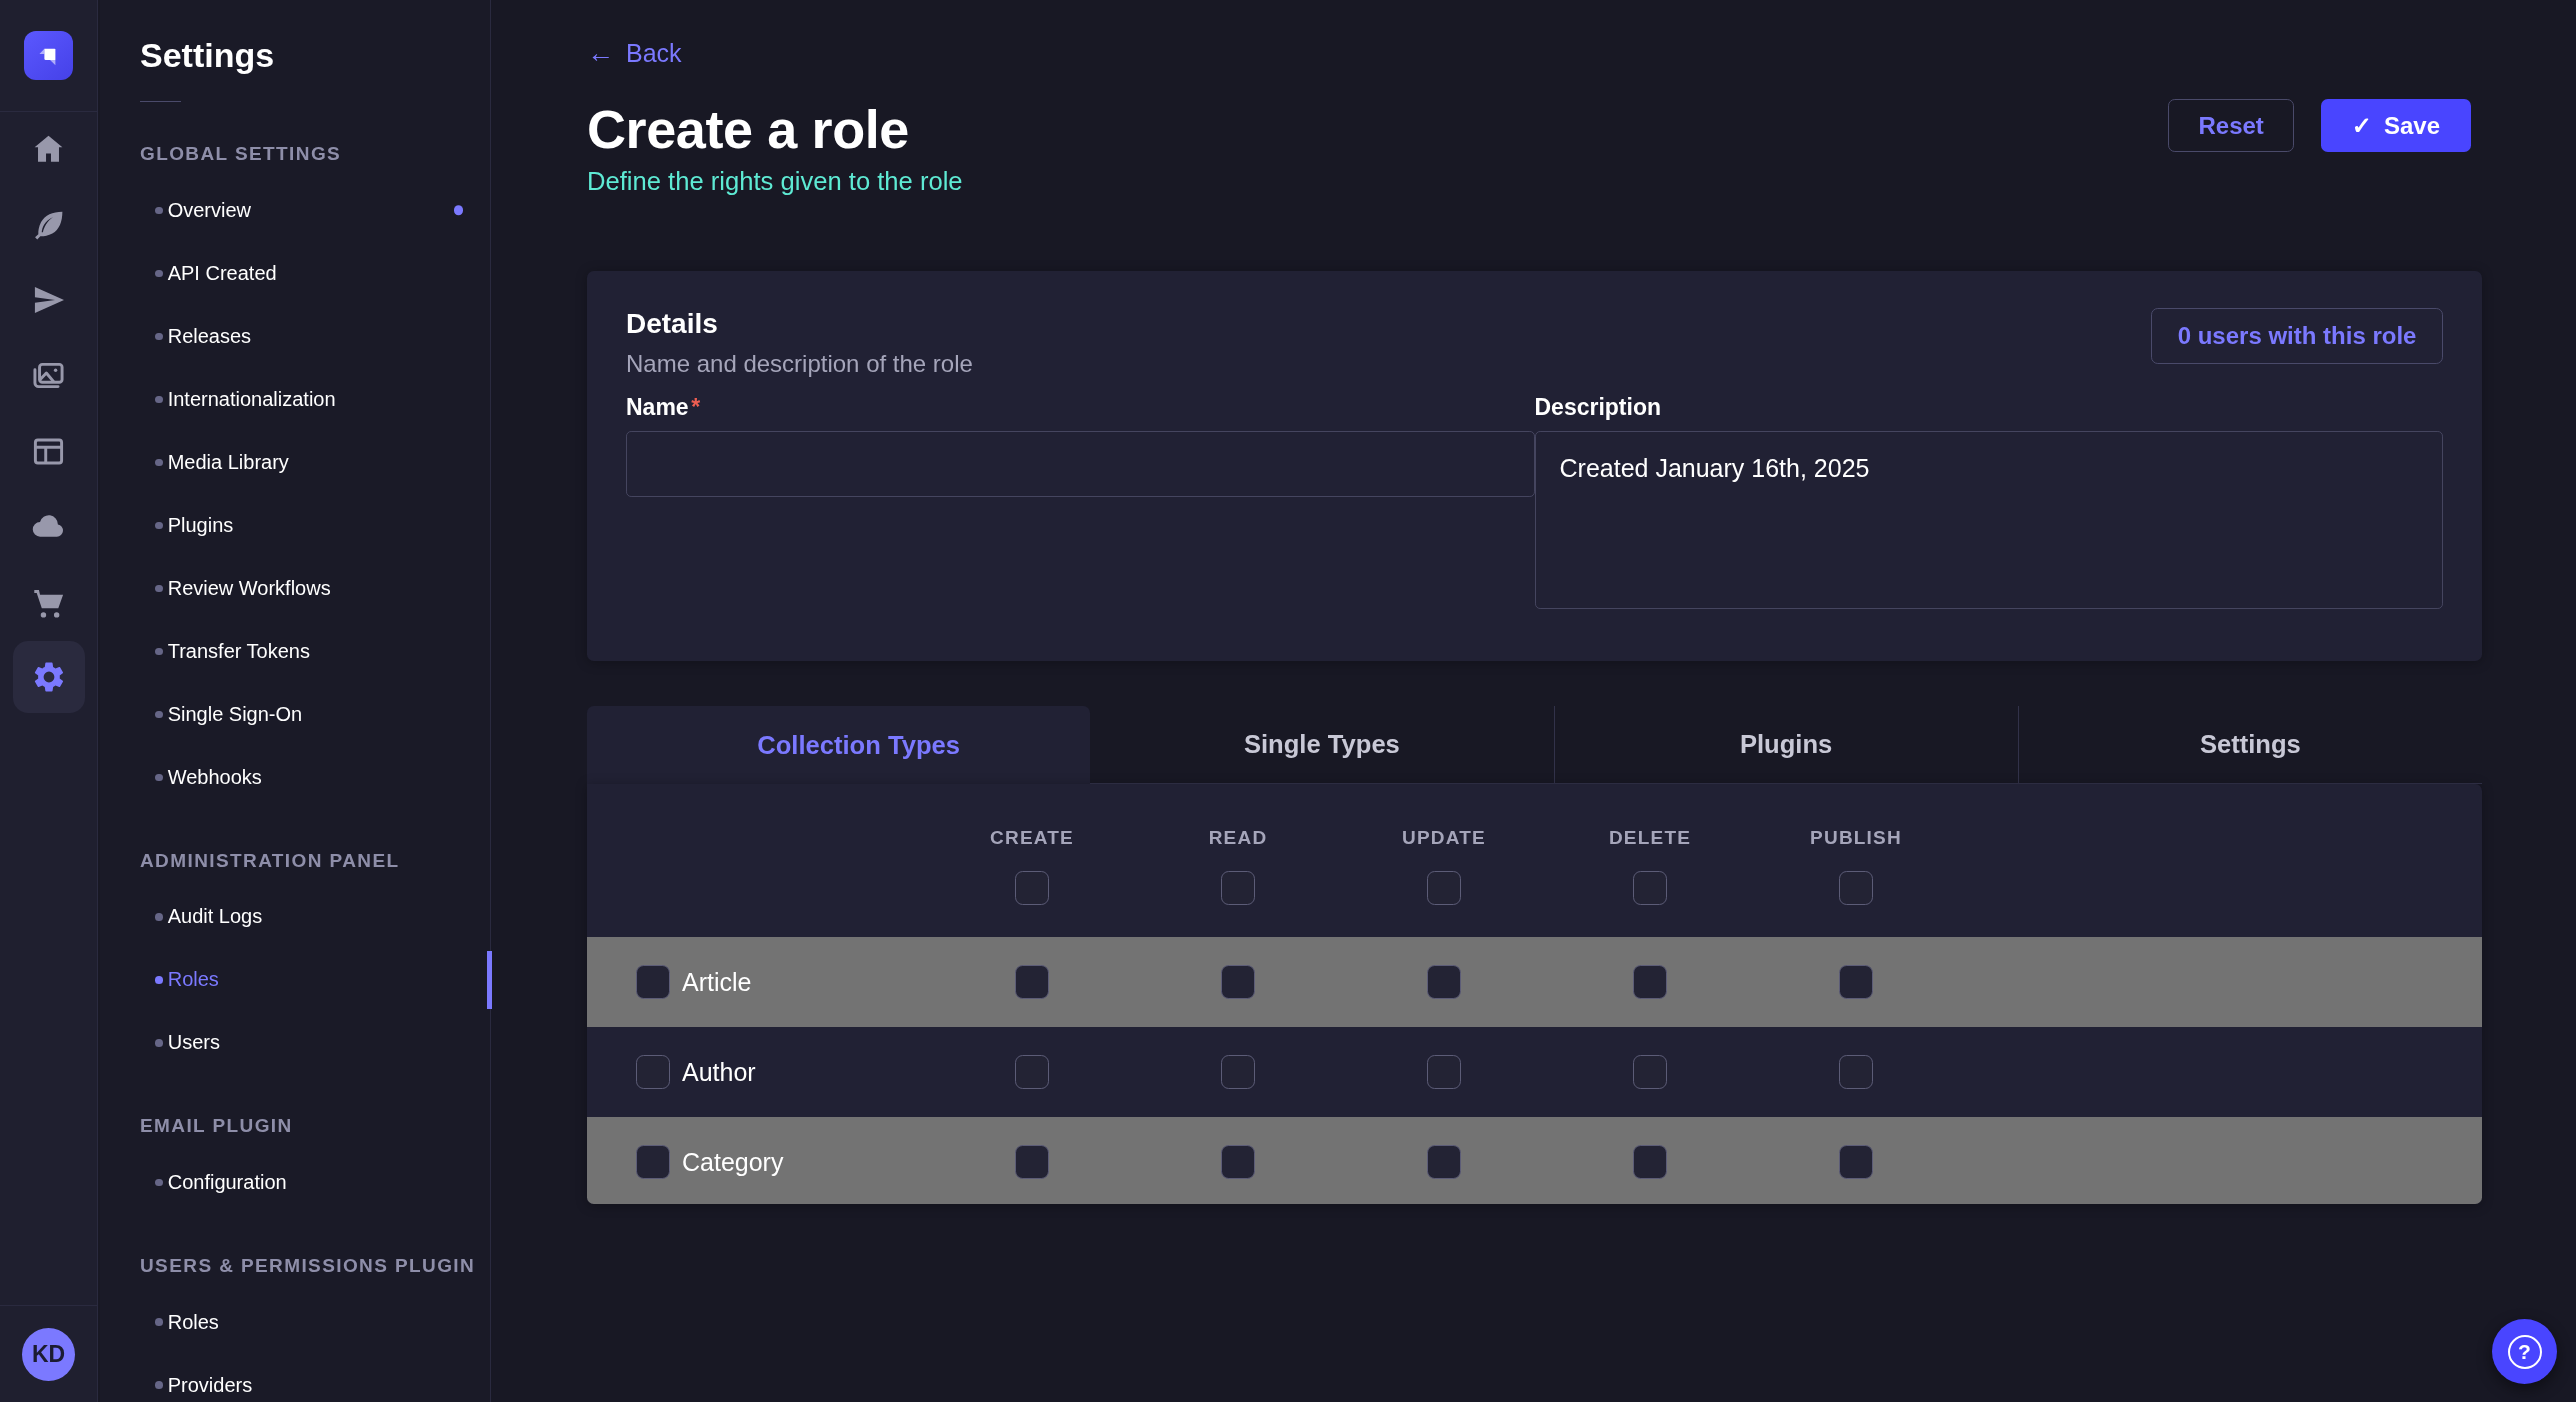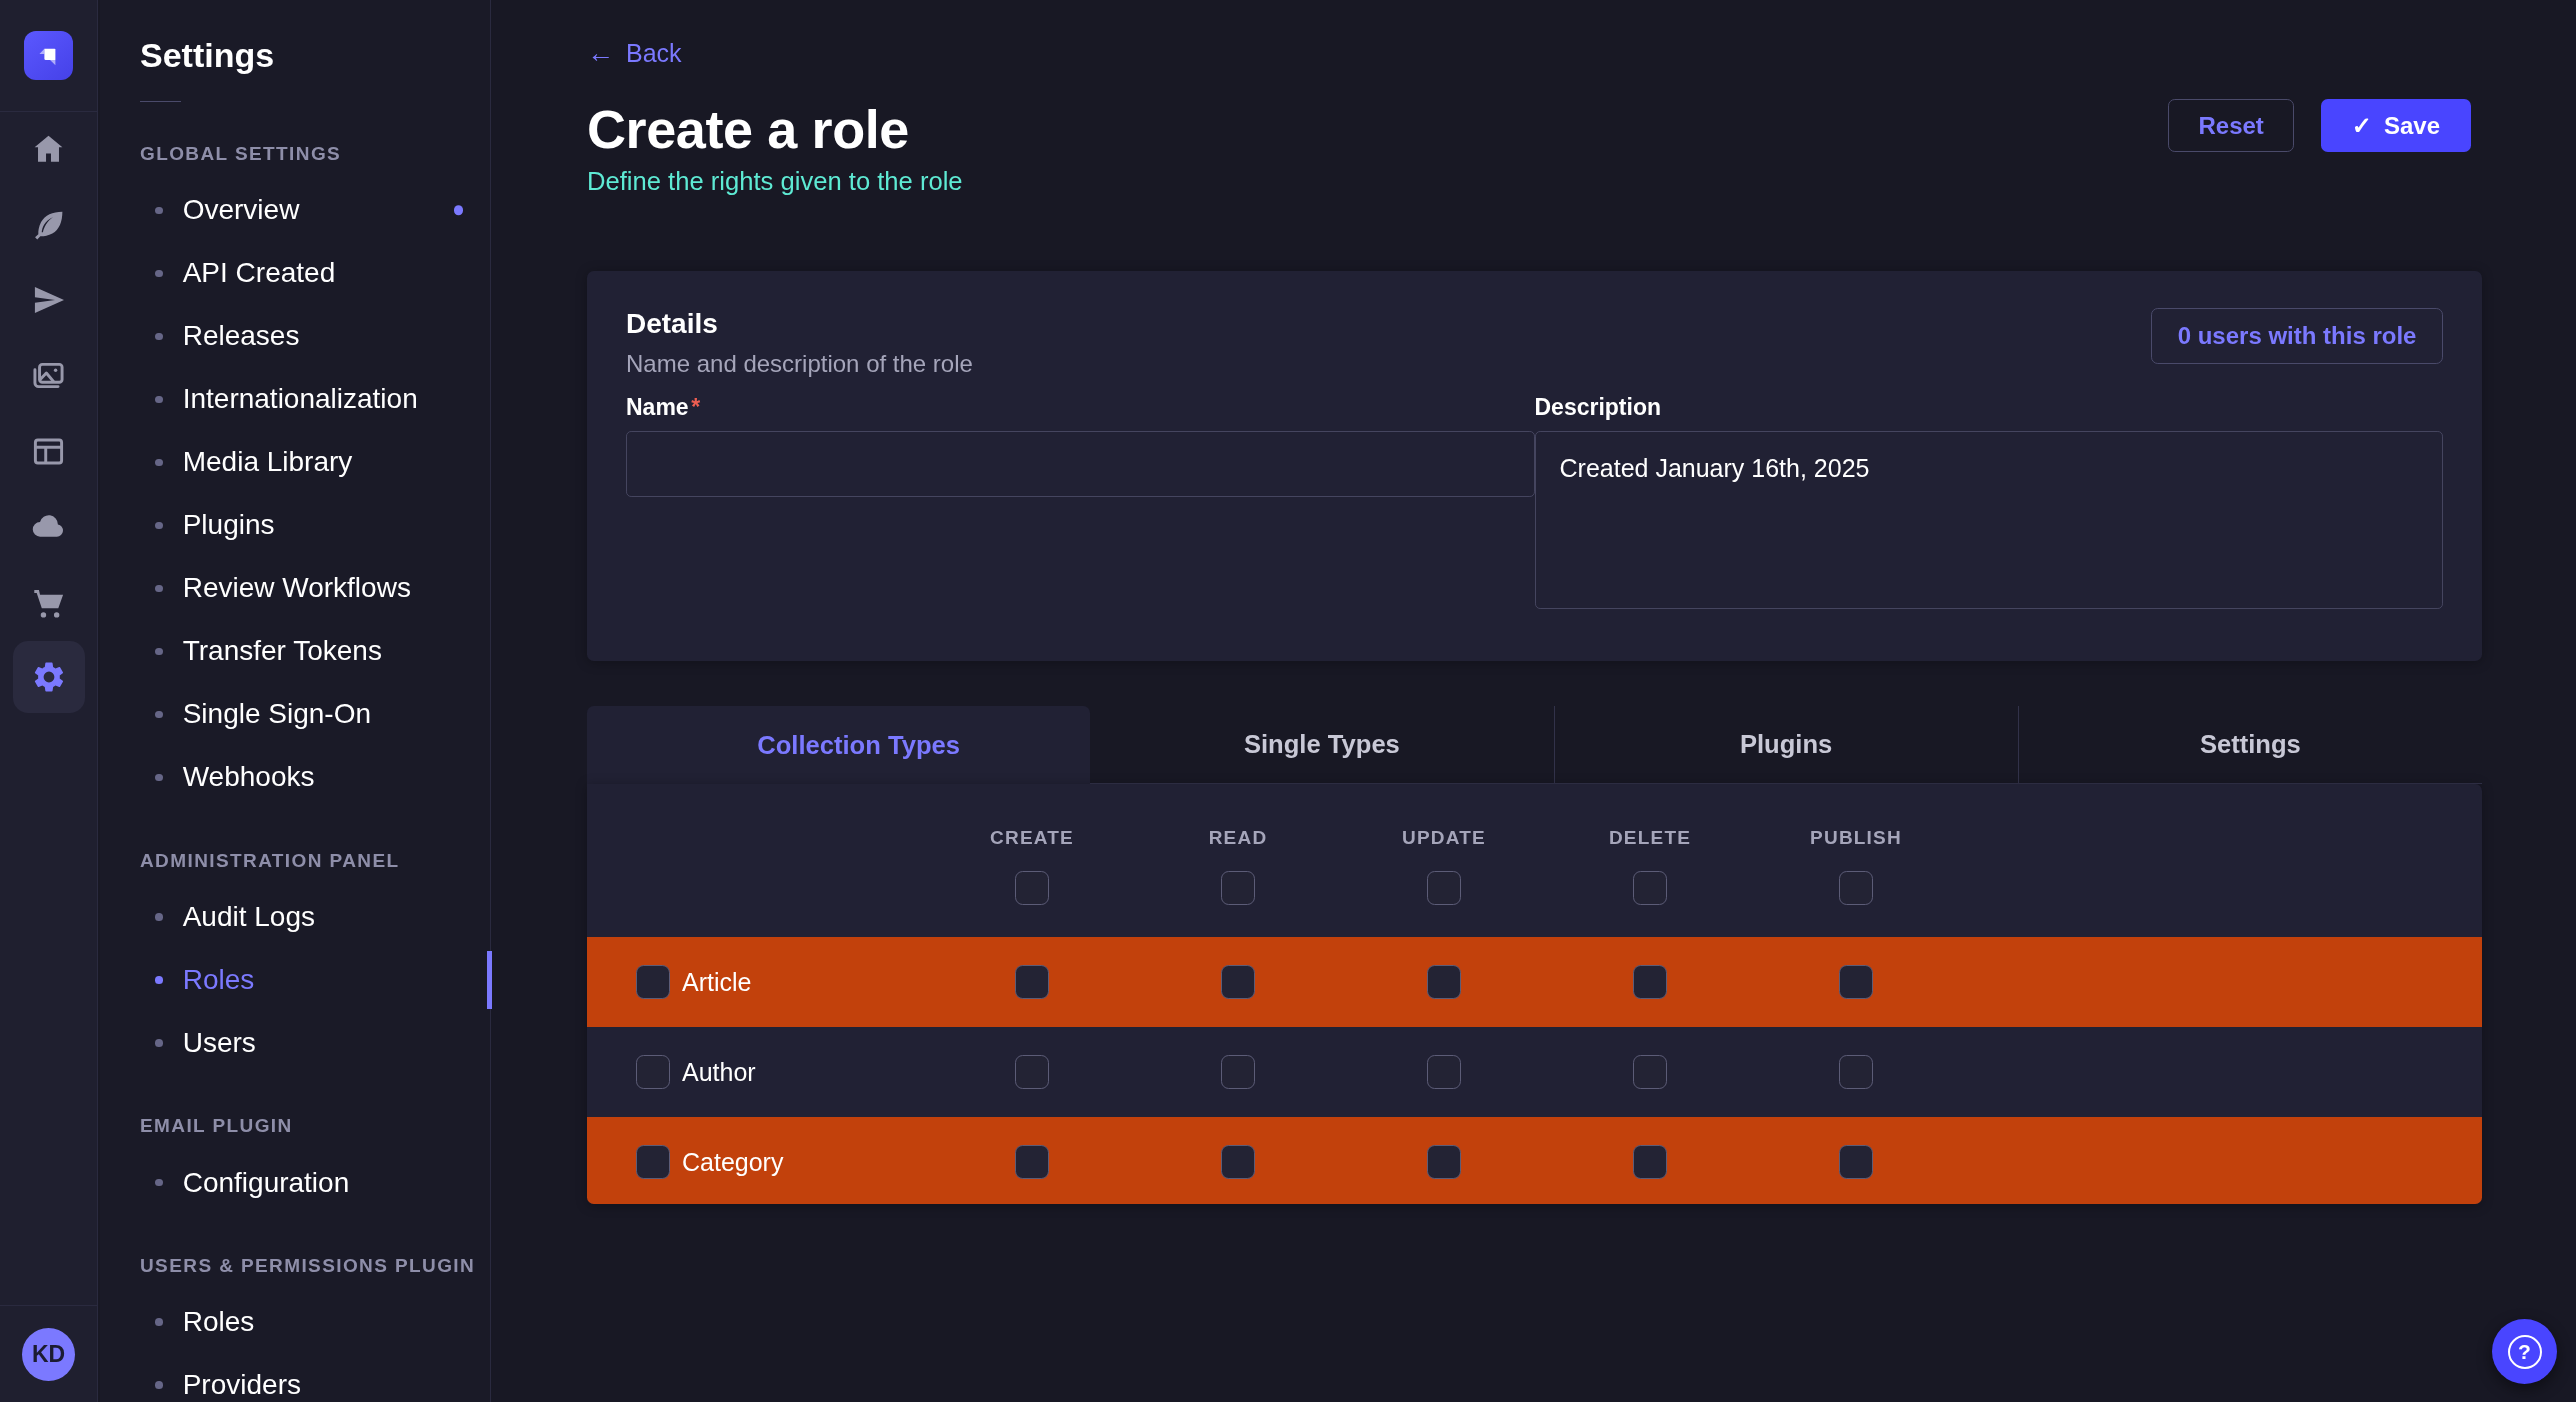--- a/index.html
+++ b/index.html
@@ -33,21 +33,21 @@
   
   .sidebar { position:absolute; left:100px; top:0; width:391px; height:100%;
              background:#1a1a27; border-right:1.7px solid #2a2a3f; padding-top:36px; }
   .sb-title { margin-left:40px; font-size:34px; font-weight:700; }
   .sb-divider { margin:25.6px 0 0 40px; width:41px; height:1.7px; background:#4a4a6a; }
   .section { margin-top:41px; }
   .section-h { margin-left:40px; font-size:19px; font-weight:700; letter-spacing:1.4px; color:#8e8ea9; }
   .items { margin-top:13.6px; }
   .nav-item { position:relative; height:63px; display:flex; align-items:center; cursor:pointer; }
   .bullet { width:7.7px; height:7.7px; border-radius:50%; background:#666687; margin-left:55px; flex:none; }
-  .nav-label { margin-left:20px; font-size:28px; color:#ffffff; }
+  .nav-label { margin-left:5px; font-size:20px; color:#ffffff; }
   .nav-item.active .bullet { background:#7b79ff; }
   .nav-item.active .nav-label { color:#7b79ff; }
   .active-bar { position:absolute; right:-1.7px; top:50%; transform:translateY(-50%);
                 width:5.1px; height:58px; background:#7b79ff; }
   .notif-dot { position:absolute; right:27px; top:50%; transform:translateY(-50%);
                width:9.4px; height:9.4px; border-radius:50%; background:#7b79ff; }
 
   
   .content { position:absolute; left:492px; top:0; width:2084px; height:100%; }
   .back { position:absolute; left:95px; top:39px; display:flex; align-items:center; gap:12px;
@@ -95,21 +95,21 @@
   .panel { position:absolute; left:95px; top:784px; width:1895px; height:420px;
            background:#212134; border-radius:0 6.8px 6.8px 6.8px; box-shadow:0 1.7px 12px rgba(0,0,0,.28);
            overflow:hidden; }
   .phead { position:relative; height:153px; }
   .pcol-label { position:absolute; top:43px; transform:translateX(-50%); font-size:19px;
                 font-weight:700; letter-spacing:1.2px; color:#a5a5ba; white-space:nowrap; }
   .cb { width:34px; height:34px; border:1.7px solid #5c5c77; border-radius:7.7px;
         background:#232334; cursor:pointer; flex:none; }
   .phead .cb { position:absolute; top:87px; transform:translateX(-50%); }
   .prow { position:relative; height:90px; display:flex; align-items:center; }
-  .prow.dark { background:#c2410c; }
+  .prow.dark { background:#737373; }
   .prow .row-cb { position:absolute; left:49px; top:28px; }
   .row-label { margin-left:95px; font-size:25px; }
   .prow .cell-cb { position:absolute; top:28px; transform:translateX(-50%); }
   .c1 { left:445px; } .c2 { left:651px; } .c3 { left:857px; } .c4 { left:1063px; } .c5 { left:1269px; }
 
   
   .fab { position:absolute; right:19px; bottom:18px; width:65px; height:65px; border-radius:50%;
          background:#4945ff; border:none; display:flex; align-items:center; justify-content:center;
          cursor:pointer; box-shadow:0 5.1px 15.3px rgba(0,0,0,.45); }
   .qring { width:34px; height:34px; border:2.6px solid #fff; border-radius:50%; color:#fff;

